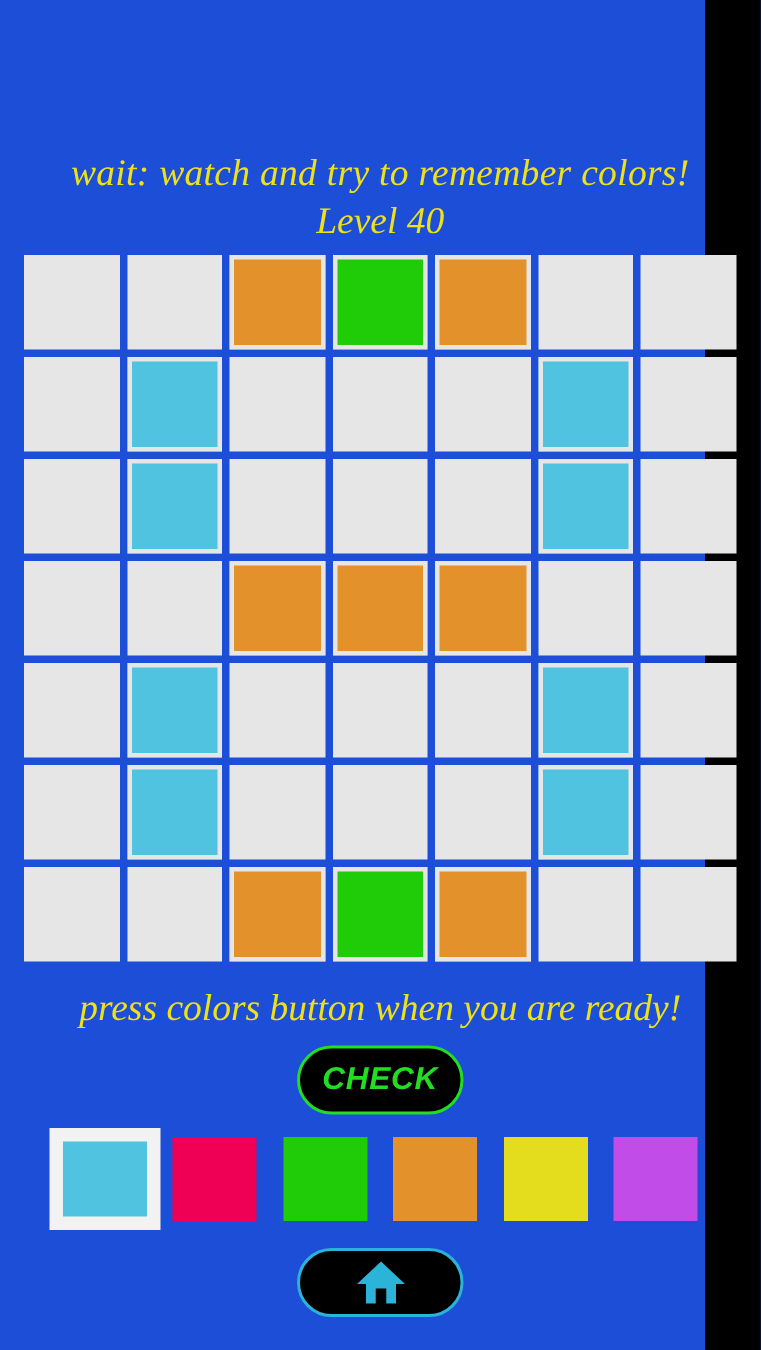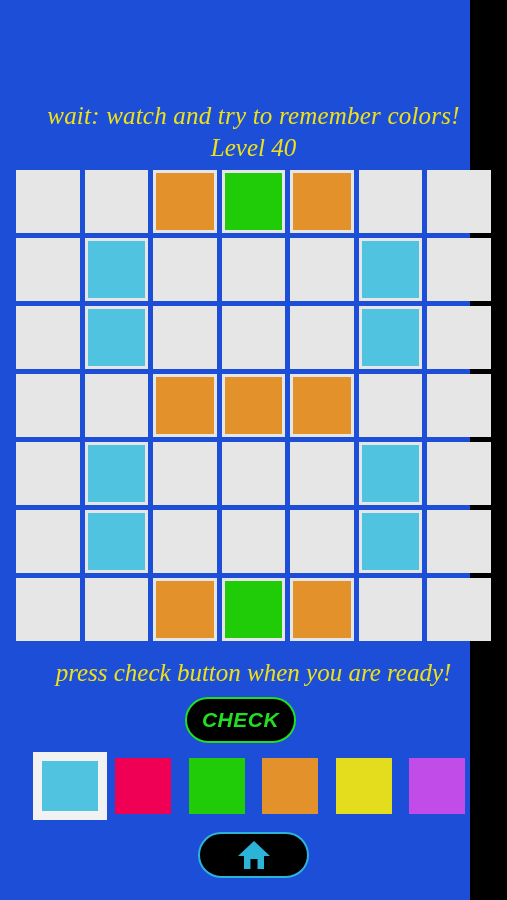--- a/index.html
+++ b/index.html
@@ -80,21 +80,21 @@
     font-style: italic;
     font-size: 25px;
     line-height: 32px;
     color: #EDE119;
     white-space: nowrap;
   }
 
   
   .check-btn {
     position: absolute;
-    left: 185px;
+    left: 198px;
     top: 697px;
     width: 111px;
     height: 46px;
     border: 2px solid #86efac;
     border-radius: 23px;
     background: #000000;
     display: flex;
     align-items: center;
     justify-content: center;
     box-sizing: border-box;
@@ -314,21 +314,21 @@
         <div class="fill" style="background: rgb(227, 146, 43);"></div>
       </div>
       <div class="cell" style="background: rgb(230, 230, 230);">
         <div class="fill" style="background: rgb(230, 230, 230); border: none;"></div>
       </div>
       <div class="cell" style="background: rgb(230, 230, 230);">
         <div class="fill" style="background: rgb(230, 230, 230); border: none;"></div>
       </div>
     </div>
 
-  <div class="ready" style="color: rgb(237, 225, 25);">press check button when you are ready!</div>
+  <div class="ready" style="color: rgb(237, 225, 25);">press colors button when you are ready!</div>
 
   <div class="check-btn" style="border-color: rgb(34, 221, 34);">
     <span class="label" style="color: rgb(34, 221, 34);">CHECK</span>
   </div>
 
   <div class="palette">
       <div class="swatch-wrap selected" style="background: rgb(242, 242, 242);">
         <div class="swatch" style="background: rgb(79, 195, 224);"></div>
       </div>
       <div class="swatch-wrap">

